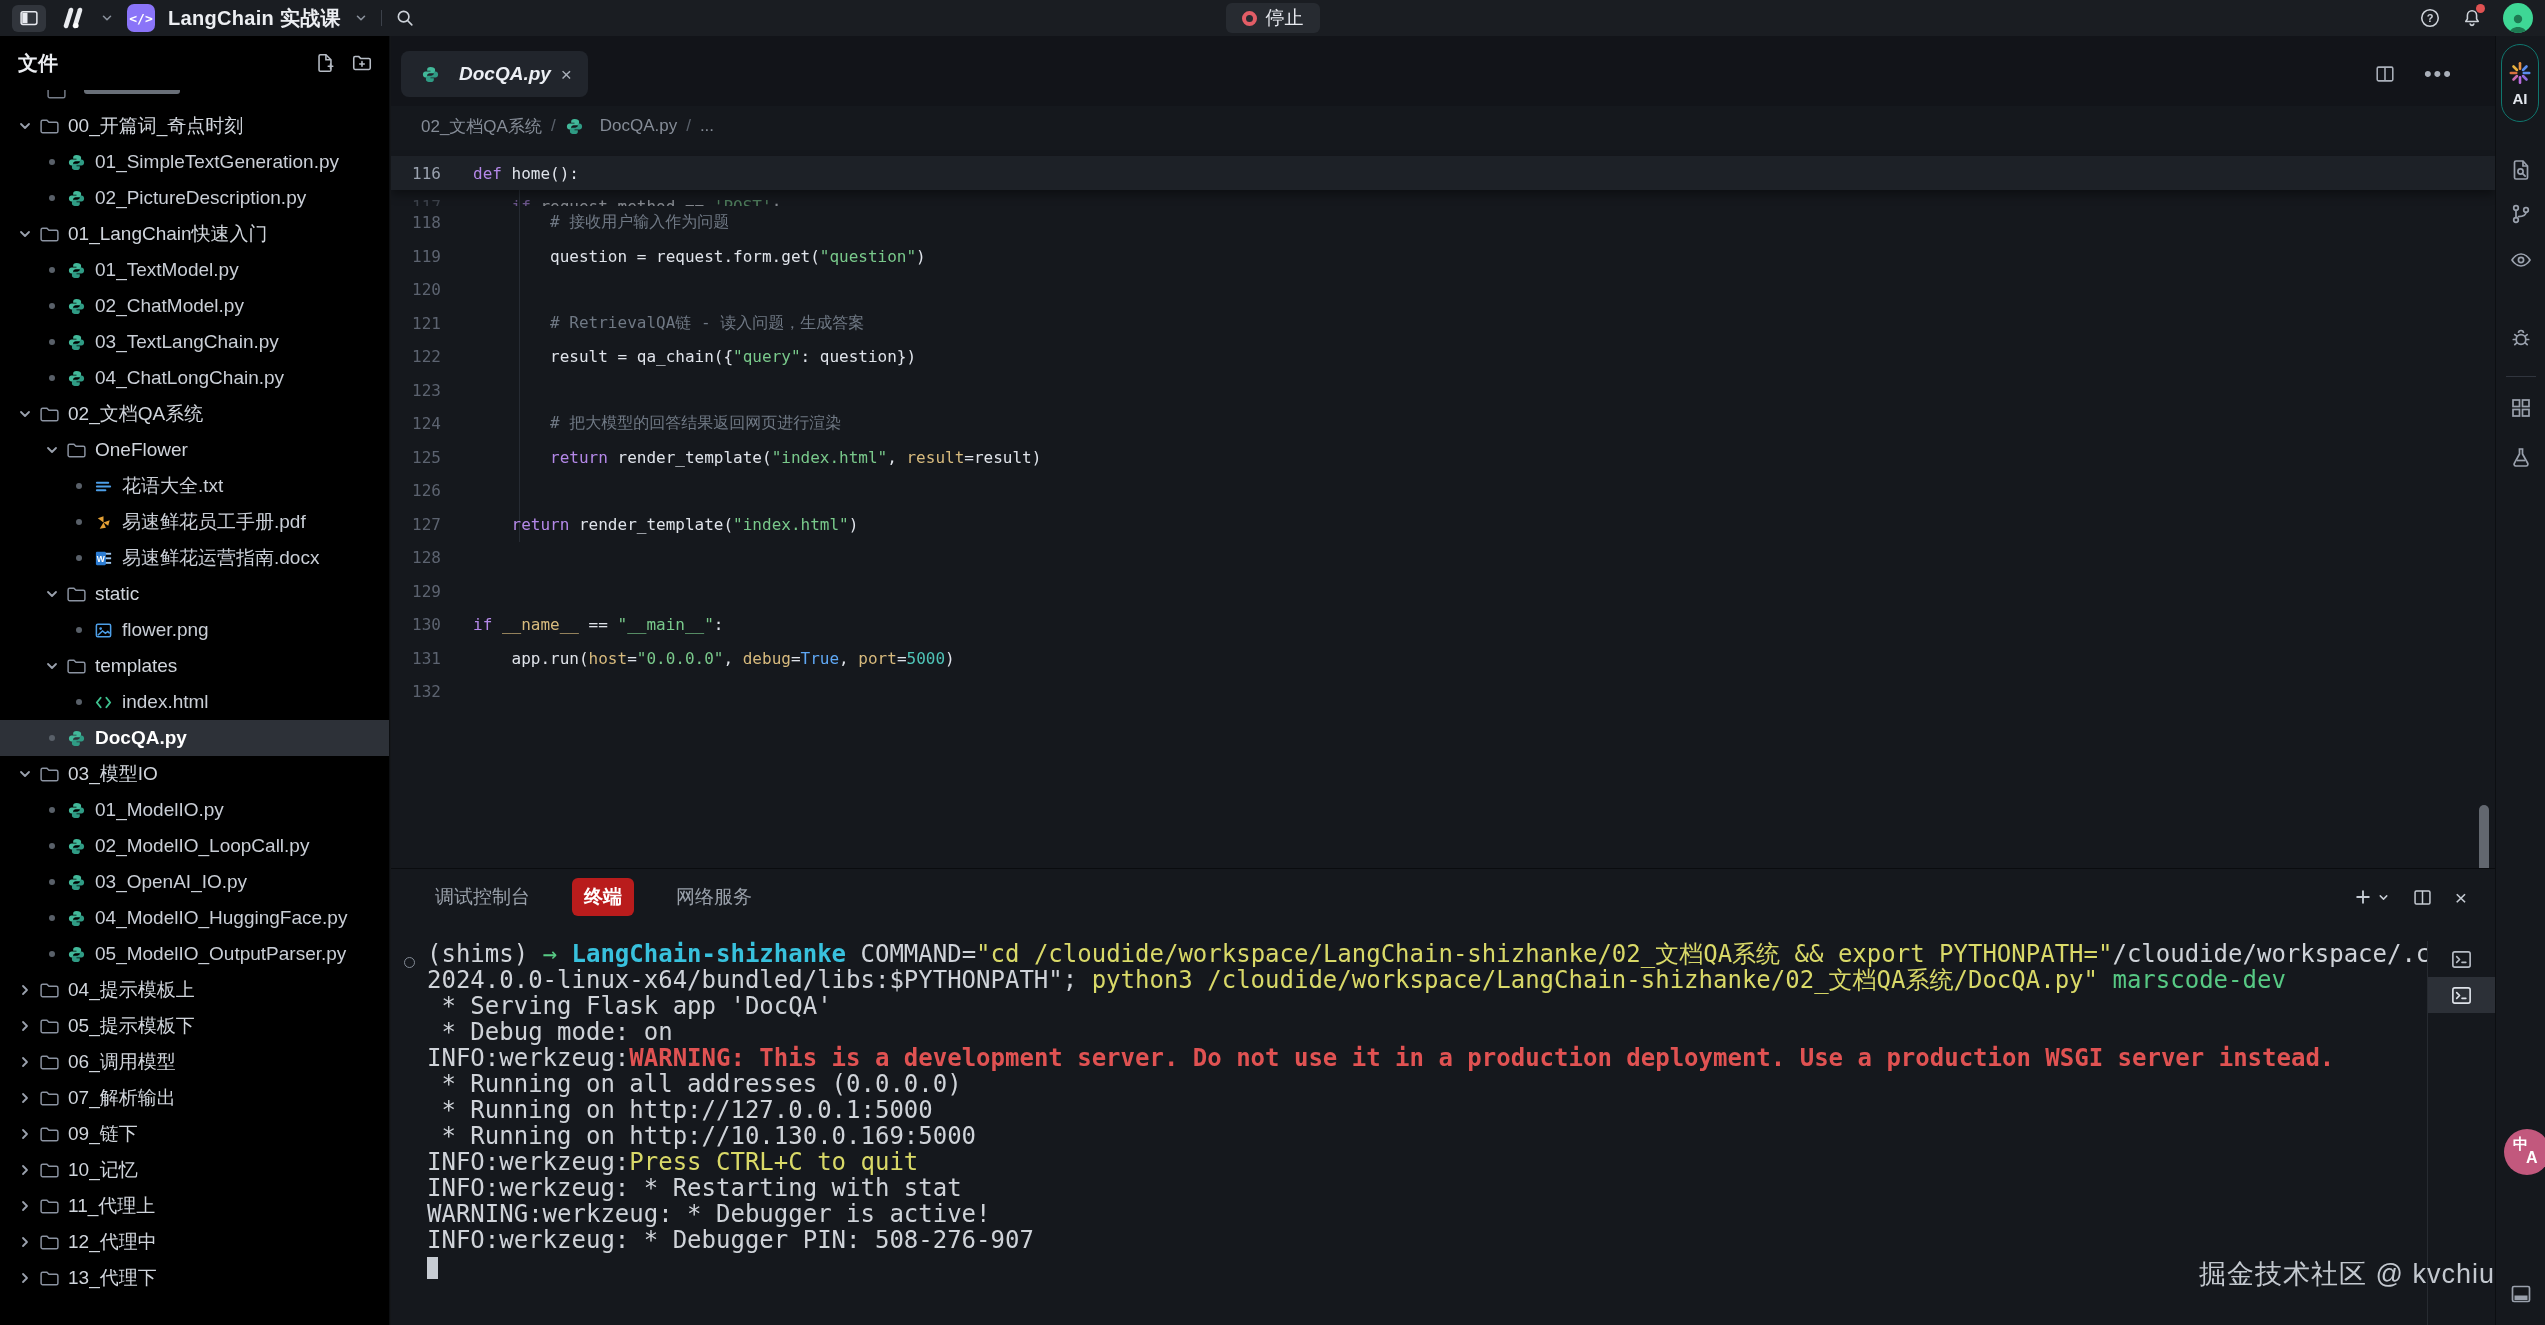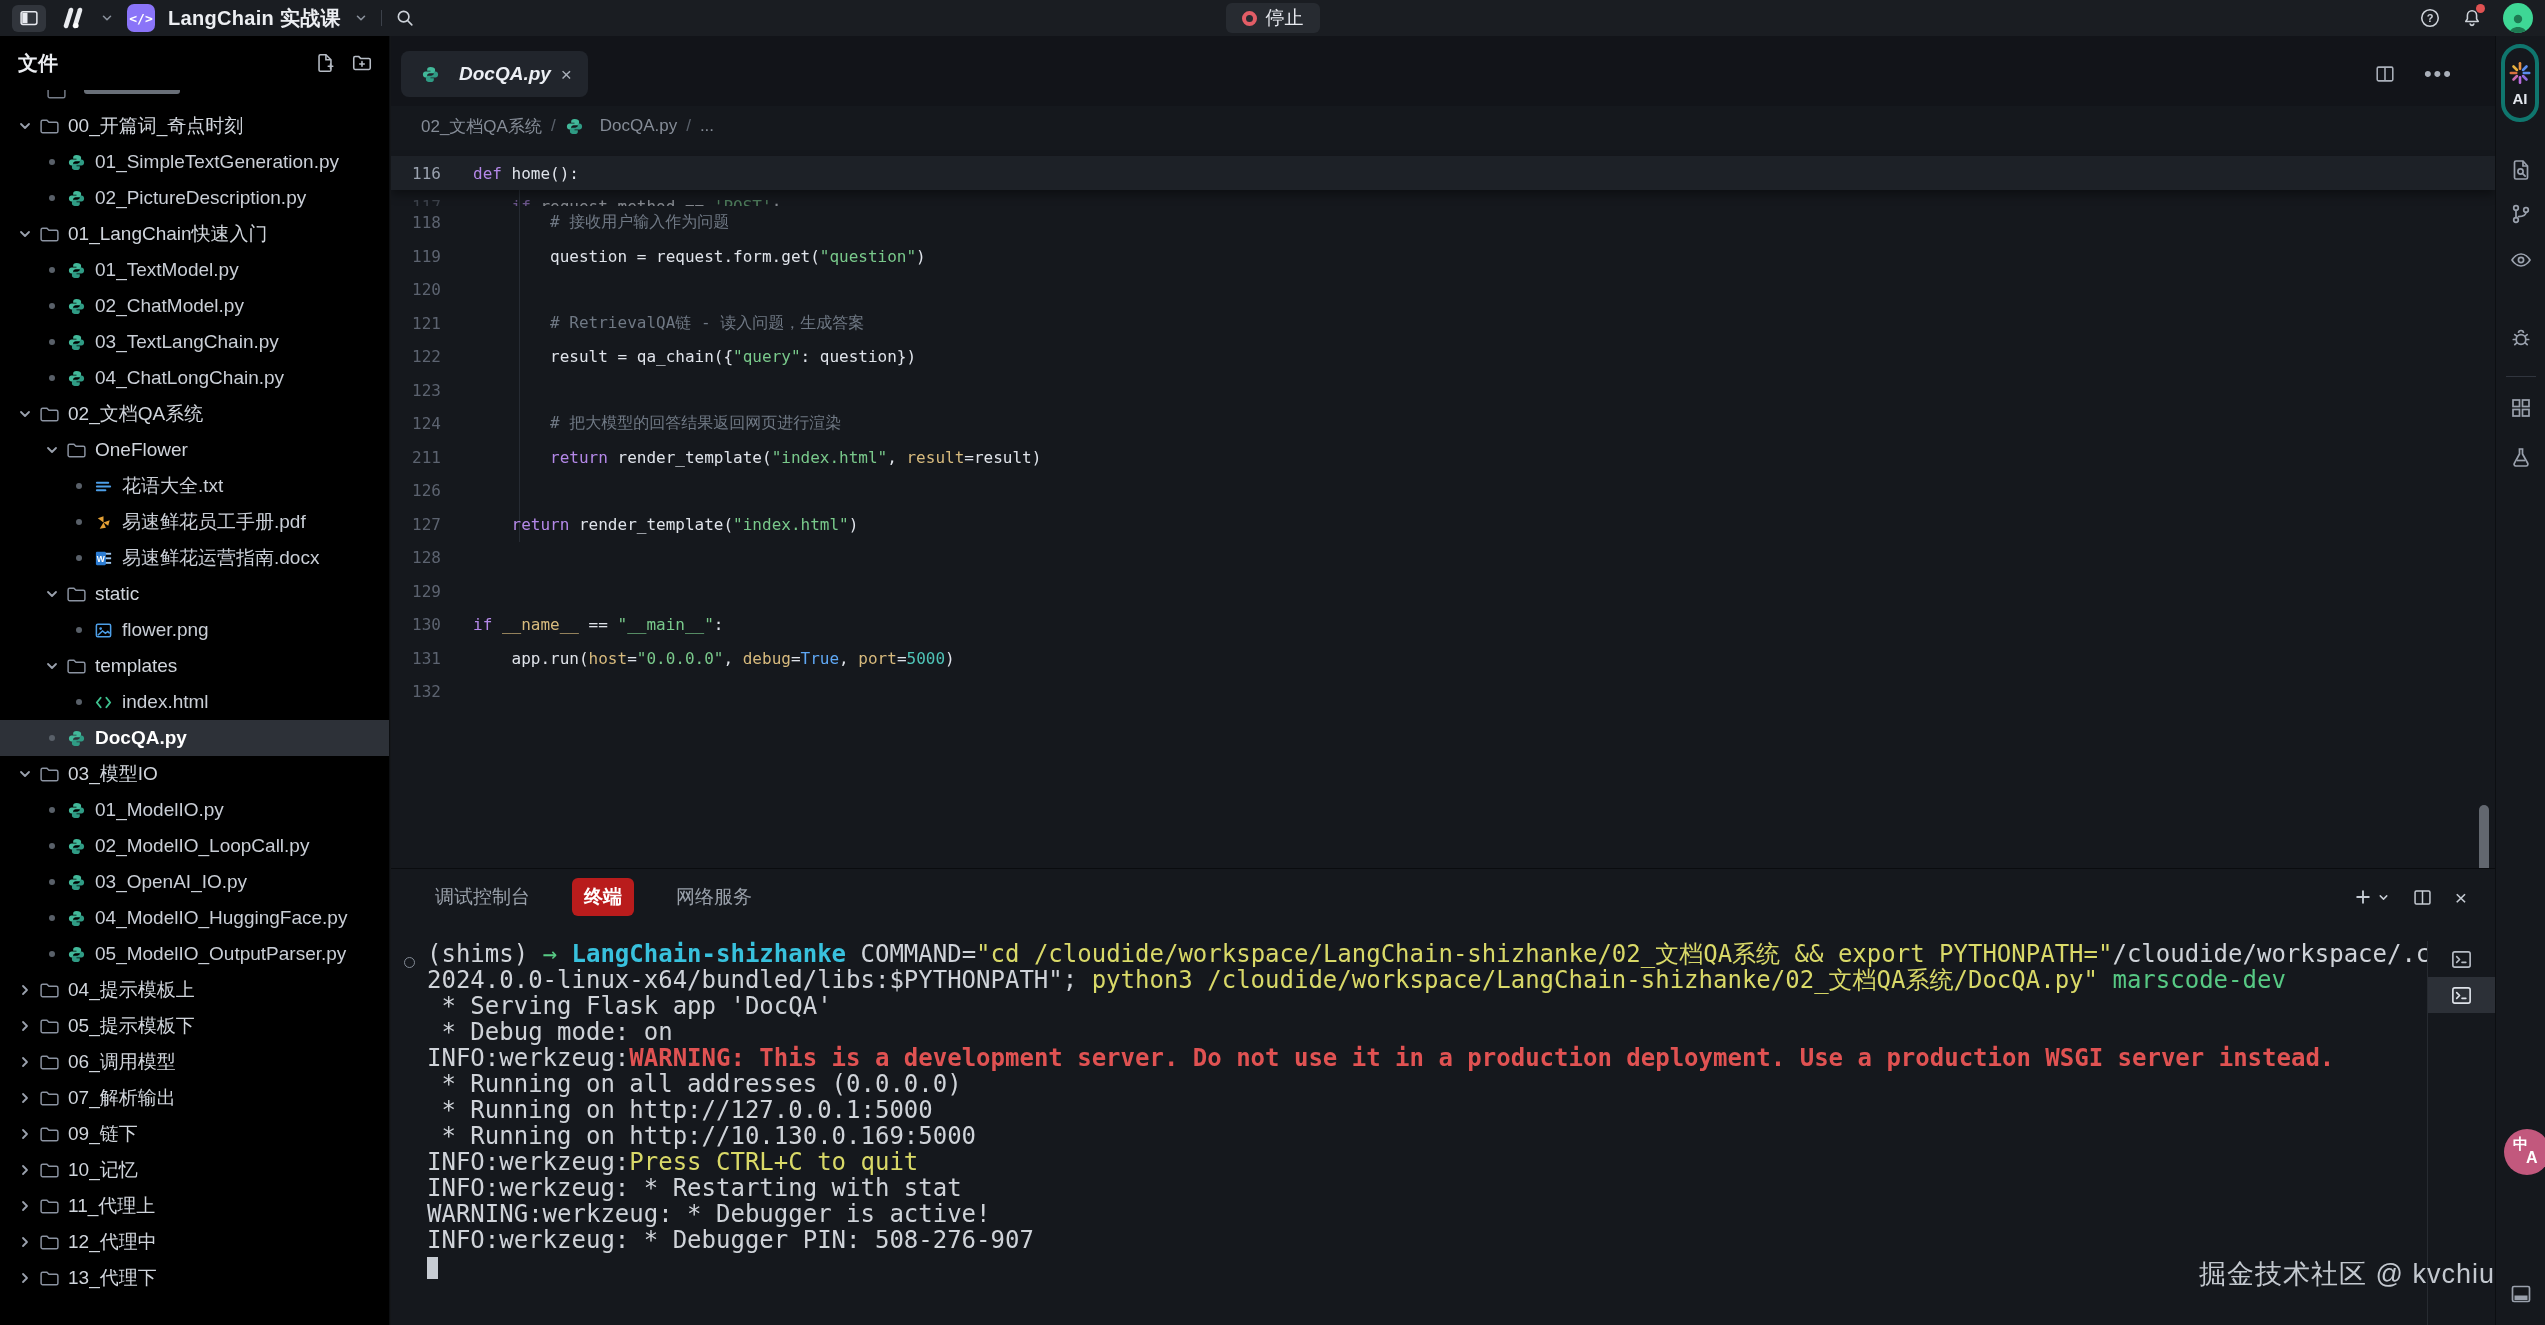--- a/index.html
+++ b/index.html
@@ -73,21 +73,21 @@
   .term-line { height:26px; padding-left:36px; font-family:"DejaVu Sans Mono",monospace; font-size:24px; white-space:pre; display:flex; align-items:center; }
   .tm-w{color:#cfd3d9} .tm-y{color:#d9d968} .tm-g{color:#57c984}
   .tm-c{color:#38c1dd;font-weight:bold} .tm-r{color:#e05252;font-weight:bold}
   .term-deco { position:absolute; left:13px; top:88px; width:11px; height:11px; border:1.5px solid #828a95; border-radius:50%; }
   .cursor-block { width:11px; height:22px; background:#c7ccd3; margin-left:36px; margin-top:3px; }
   .term-rail { position:absolute; right:0; top:72px; bottom:0; width:68px; border-left:1px solid #272b31; }
   .rail-item { height:36px; display:flex; align-items:center; justify-content:center; cursor:pointer; }
   .rail-item.selected { background:#2c3037; }
   
   .activity { position:absolute; right:0; top:36px; width:50px; bottom:0; background:#15181d; border-left:1px solid #0c0e11; overflow:hidden; }
-  .ai-pill { position:absolute; top:8px; left:5px; width:38px; height:78px; border:4px solid #0f766e; border-radius:19px; display:flex; flex-direction:column; align-items:center; justify-content:center; gap:4px; cursor:pointer; }
+  .ai-pill { position:absolute; top:8px; left:5px; width:38px; height:78px; border:1px solid #0f766e; border-radius:19px; display:flex; flex-direction:column; align-items:center; justify-content:center; gap:4px; cursor:pointer; }
   .ai-text { font-size:15px; font-weight:bold; color:#e3e7ee; }
   .act-icon { position:absolute; left:13px; width:24px; height:24px; cursor:pointer; }
   .act-div { position:absolute; left:10px; width:30px; height:1px; background:#30353e; }
   .translate-badge { position:absolute; top:1093px; left:8px; width:46px; height:46px; border-radius:50%; background:#c2587d; color:#fff; overflow:hidden; }
   .tr-zh { position:absolute; left:9px; top:6px; font-size:15px; font-weight:bold; }
   .tr-a { position:absolute; left:22px; top:20px; font-size:16px; font-weight:bold; }
   .watermark { position:absolute; right:50px; top:1256px; font-size:27px; color:#c3c8cf; letter-spacing:1px; z-index:8; }
   svg { display:block; }
 </style>
 </head>
@@ -720,21 +720,21 @@
           </div>
           <div class="code-row">
             <div class="gutter">123</div>
             <div class="code-text"></div>
           </div>
           <div class="code-row">
             <div class="gutter">124</div>
             <div class="code-text"><span class="tk-w">        </span><span class="tk-com"># 把大模型的回答结果返回网页进行渲染</span></div>
           </div>
           <div class="code-row">
-            <div class="gutter">211</div>
+            <div class="gutter">125</div>
             <div class="code-text"><span class="tk-w">        </span><span class="tk-kw">return</span><span class="tk-w"> render_template(</span><span class="tk-str">"index.html"</span><span class="tk-w">, </span><span class="tk-par">result</span><span class="tk-w">=result)</span></div>
           </div>
           <div class="code-row">
             <div class="gutter">126</div>
             <div class="code-text"></div>
           </div>
           <div class="code-row">
             <div class="gutter">127</div>
             <div class="code-text"><span class="tk-w">    </span><span class="tk-kw">return</span><span class="tk-w"> render_template(</span><span class="tk-str">"index.html"</span><span class="tk-w">)</span></div>
           </div>

